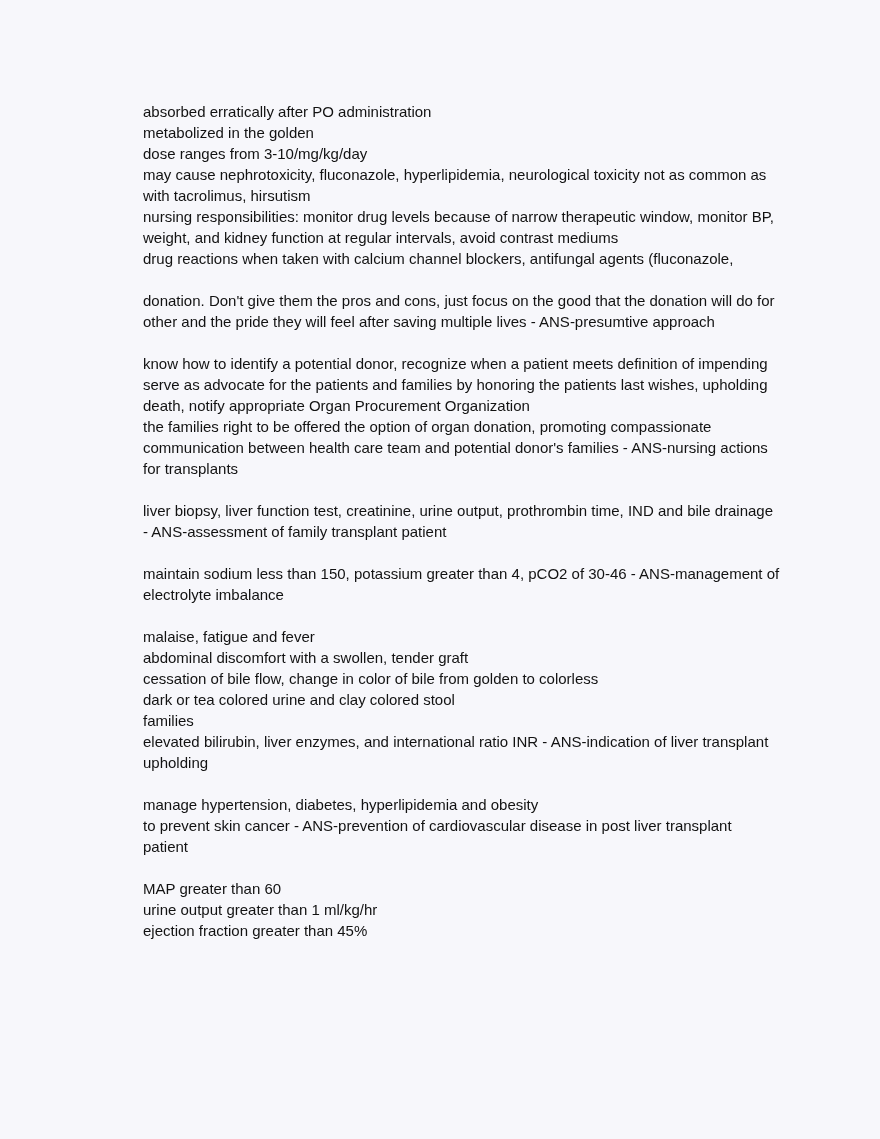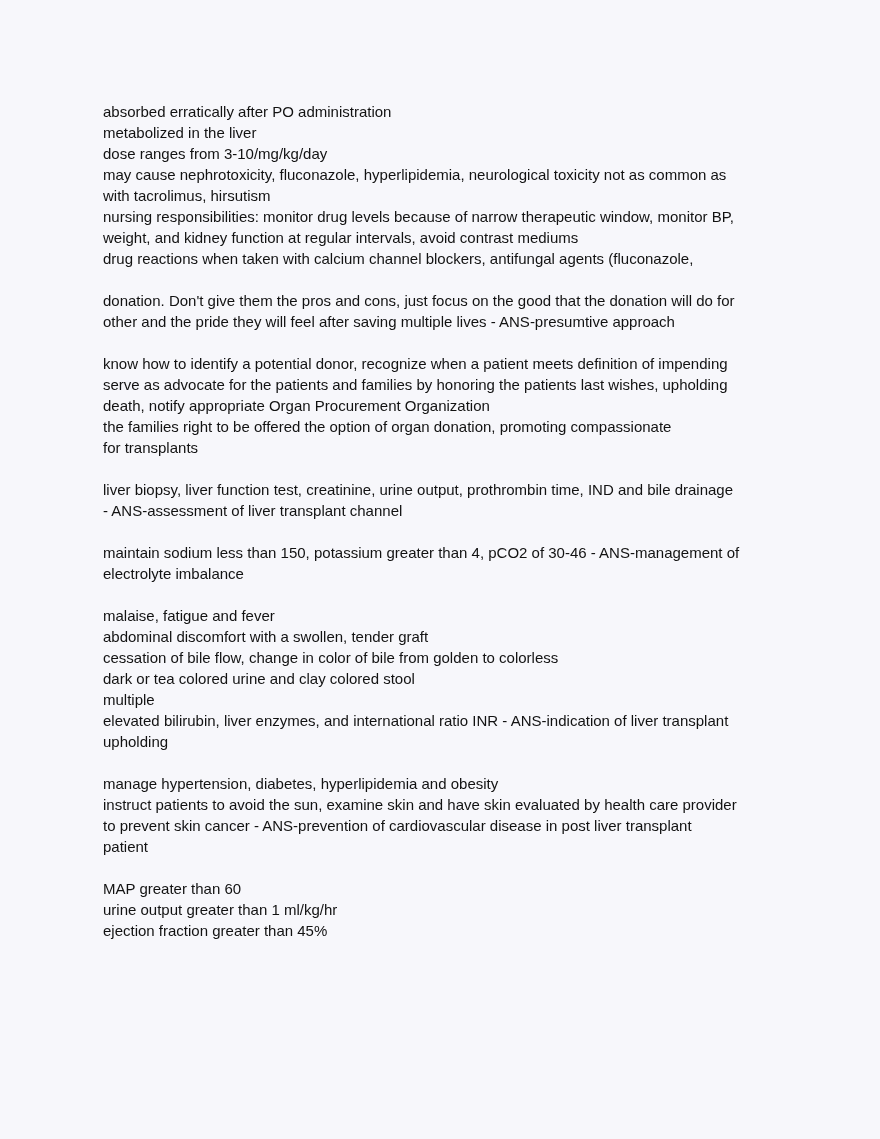--- a/index.html
+++ b/index.html
@@ -22,68 +22,69 @@
     font-size: 15px;
     line-height: 21px;
     color: #121212;
     -webkit-font-smoothing: antialiased;
   }
   .para {
     margin: 0 0 21px 0;
   }
   .line {
     white-space: nowrap;
+    margin-left: 40px;
   }
 </style>
 </head>
 <body style="background: rgb(247, 247, 251);">
 
 <div class="page">
   <div class="doc" style="color: rgb(18, 18, 18);">
       <div class="para">
         <div class="line">absorbed erratically after PO administration</div>
-        <div class="line">metabolized in the liver</div>
+        <div class="line">metabolized in the golden</div>
         <div class="line">dose ranges from 3-10/mg/kg/day</div>
         <div class="line">may cause nephrotoxicity, fluconazole, hyperlipidemia, neurological toxicity not as common as</div>
         <div class="line">with tacrolimus, hirsutism</div>
         <div class="line">nursing responsibilities: monitor drug levels because of narrow therapeutic window, monitor BP,</div>
         <div class="line">weight, and kidney function at regular intervals, avoid contrast mediums</div>
         <div class="line">drug reactions when taken with calcium channel blockers, antifungal agents (fluconazole,</div>
       </div>
       <div class="para">
         <div class="line">donation. Don't give them the pros and cons, just focus on the good that the donation will do for</div>
         <div class="line">other and the pride they will feel after saving multiple lives - ANS-presumtive approach</div>
       </div>
       <div class="para">
         <div class="line">know how to identify a potential donor, recognize when a patient meets definition of impending</div>
         <div class="line">serve as advocate for the patients and families by honoring the patients last wishes, upholding</div>
         <div class="line">death, notify appropriate Organ Procurement Organization</div>
         <div class="line">the families right to be offered the option of organ donation, promoting compassionate</div>
+        <div class="line">communication between health care team and potential donor's families - ANS-nursing actions</div>
         <div class="line">for transplants</div>
       </div>
       <div class="para">
         <div class="line">liver biopsy, liver function test, creatinine, urine output, prothrombin time, IND and bile drainage</div>
-        <div class="line">- ANS-assessment of liver transplant channel</div>
+        <div class="line">- ANS-assessment of family transplant patient</div>
       </div>
       <div class="para">
         <div class="line">maintain sodium less than 150, potassium greater than 4, pCO2 of 30-46 - ANS-management of</div>
         <div class="line">electrolyte imbalance</div>
       </div>
       <div class="para">
         <div class="line">malaise, fatigue and fever</div>
         <div class="line">abdominal discomfort with a swollen, tender graft</div>
         <div class="line">cessation of bile flow, change in color of bile from golden to colorless</div>
         <div class="line">dark or tea colored urine and clay colored stool</div>
-        <div class="line">multiple</div>
+        <div class="line">families</div>
         <div class="line">elevated bilirubin, liver enzymes, and international ratio INR - ANS-indication of liver transplant</div>
         <div class="line">upholding</div>
       </div>
       <div class="para">
         <div class="line">manage hypertension, diabetes, hyperlipidemia and obesity</div>
-        <div class="line">instruct patients to avoid the sun, examine skin and have skin evaluated by health care provider</div>
         <div class="line">to prevent skin cancer - ANS-prevention of cardiovascular disease in post liver transplant</div>
         <div class="line">patient</div>
       </div>
       <div class="para">
         <div class="line">MAP greater than 60</div>
         <div class="line">urine output greater than 1 ml/kg/hr</div>
         <div class="line">ejection fraction greater than 45%</div>
       </div>
     </div>
 </div>

